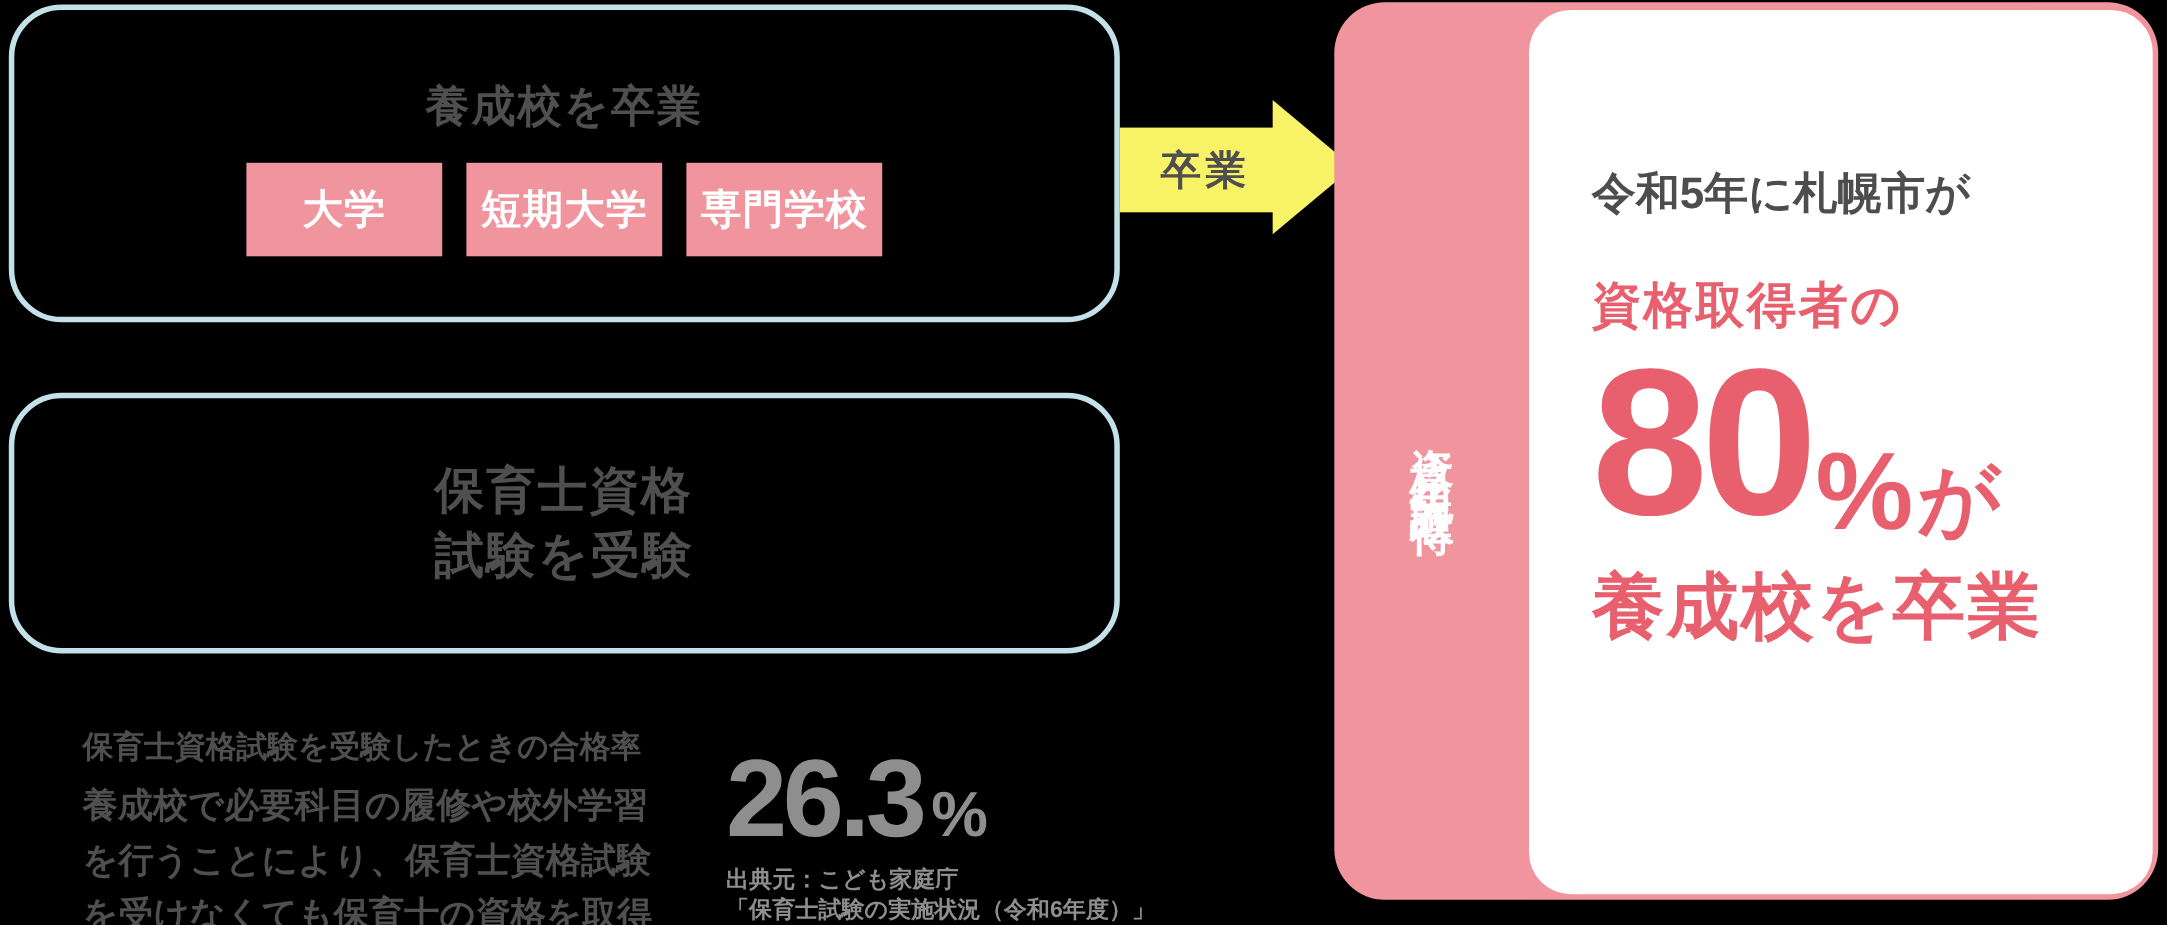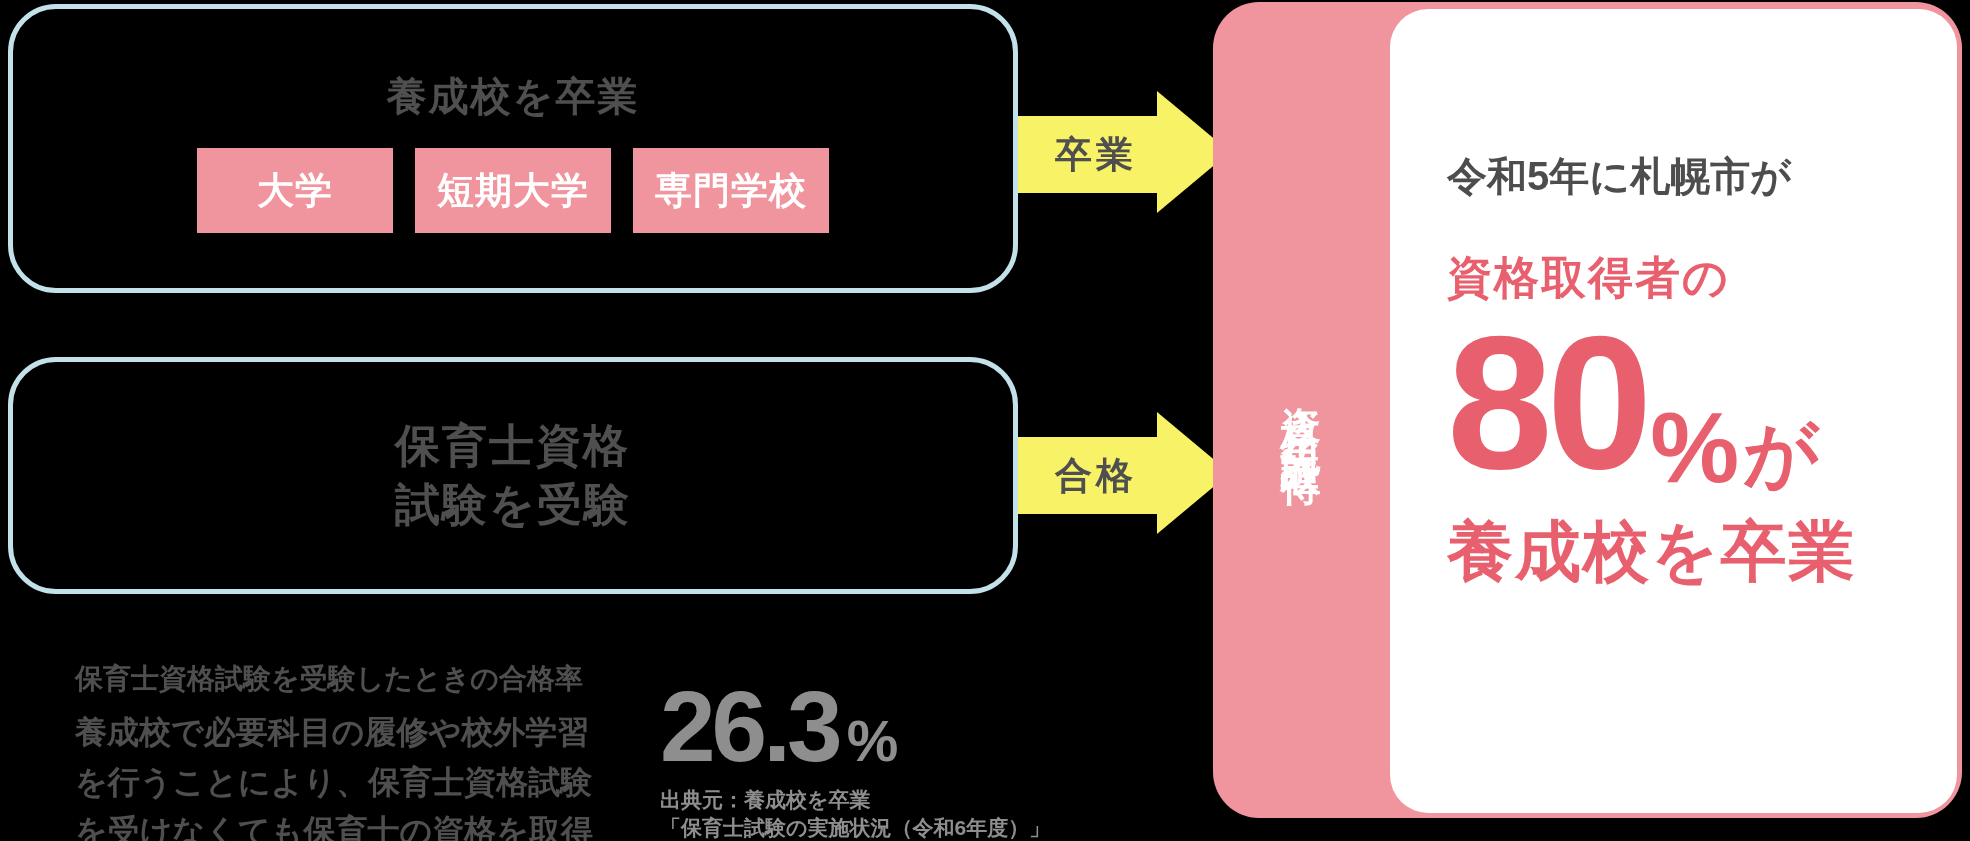--- a/index.html
+++ b/index.html
@@ -20,21 +20,21 @@
   }
   #box-graduate{left:8px;top:4px;width:1010px;height:289px;}
   #box-exam{left:8px;top:357px;width:1010px;height:237px;
     display:flex;align-items:center;justify-content:center;gap:55px;}
   .box-title{
     text-align:center;margin-top:60px;
     font-size:40px;font-weight:700;color:#4f4f4f;letter-spacing:2px;
   }
   .school-row{margin-top:24px;display:flex;justify-content:center;gap:22px;}
   .school-box{
-    width:196px;height:85px;background:#f0949e;color:#fff;
+    width:178px;height:85px;background:#f0949e;color:#fff;
     display:flex;align-items:center;justify-content:center;
     font-size:37px;font-weight:700;letter-spacing:1px;
   }
   .exam-title{
     font-size:45px;font-weight:700;color:#4f4f4f;line-height:1.3;
     text-align:left;letter-spacing:2px;
   }
   .exam-stat{display:flex;flex-direction:column;}
   .stat-label{font-size:25px;font-weight:700;color:#4f4f4f;margin-bottom:8px;}
   .stat-number{color:#f0949e;font-weight:800;font-size:84px;line-height:1;letter-spacing:-2px;}
@@ -113,31 +113,27 @@
     <div class="note-heading">保育士資格試験を受験したときの合格率</div>
     <div class="note-body">養成校で必要科目の履修や校外学習を行うことにより、保育士資格試験を受けなくても保育士の資格を取得することができます。</div>
   </div>
 
   <div id="rate-block">
     <div class="rate-row">
       <span class="rate-value">26.3</span>
       <span class="rate-unit">%</span>
     </div>
     <div class="rate-source">
-      <span>出典元：養成校を卒業</span><br>
+      <span>出典元：こども家庭庁</span><br>
       <span>「保育士試験の実施状況（令和6年度）」</span>
     </div>
   </div>
 
   <div id="arrow-graduate" class="flow-arrow">
     <div class="arrow-body">卒業</div>
-    <div class="arrow-head"></div>
-  </div>
-  <div id="arrow-pass" class="flow-arrow">
-    <div class="arrow-body">合格</div>
     <div class="arrow-head"></div>
   </div>
 
   <div id="result-outer"></div>
   <div id="result-card"></div>
   <div id="side-label-wrap">
     <div id="side-label">資格・免許取得</div>
   </div>
 
   <div id="card-content">

